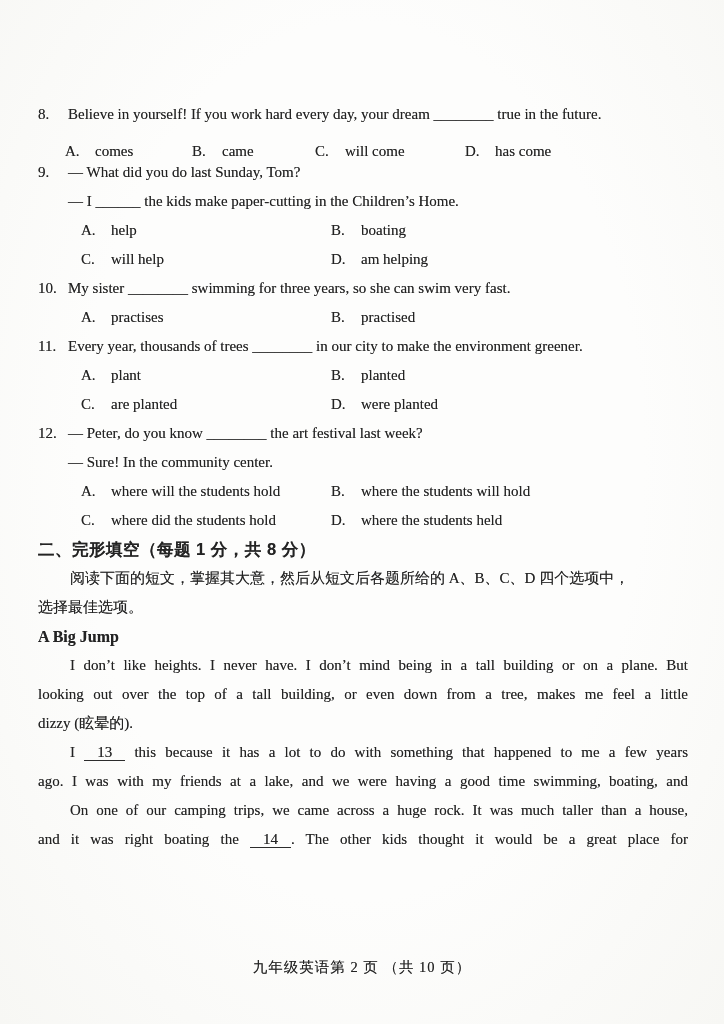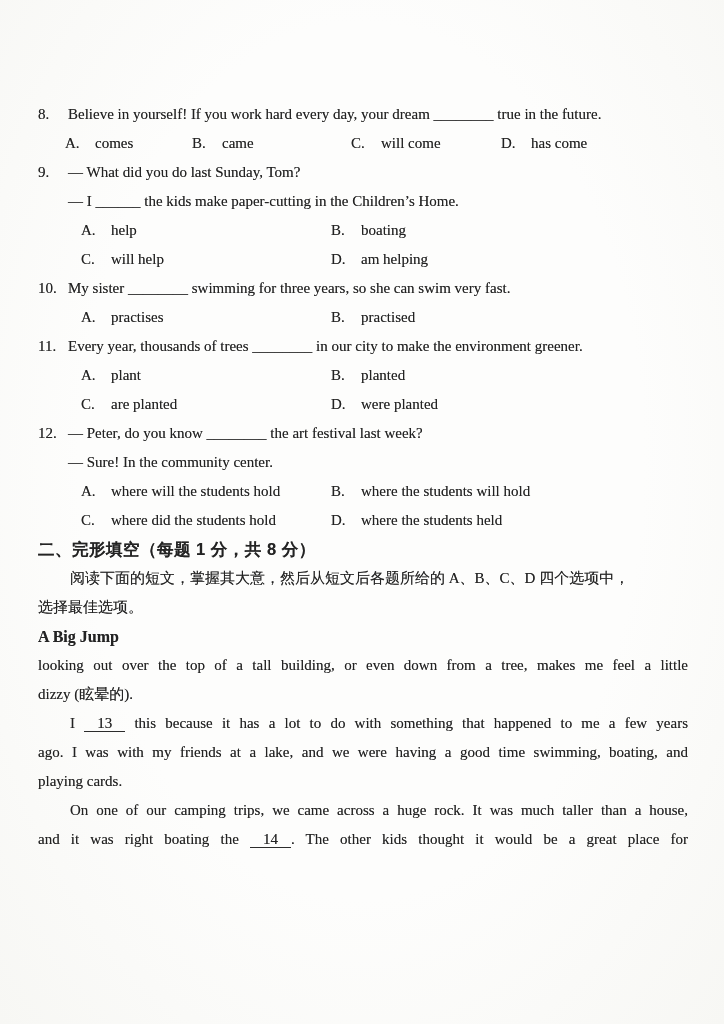--- a/index.html
+++ b/index.html
@@ -22,23 +22,23 @@
   }
   .line {
     height: 29px; line-height: 29px;
     font-size: 15px;
     white-space: nowrap;
   }
   .qnum { display: inline-block; width: 30px; }
   .cont { padding-left: 30px; }
   .opt-row { padding-left: 27px; }
   .opt { display: inline-block; }
-  .row4 .opt:nth-child(1) { width: 127px; }
+  .row4 .opt:nth-child(1) { width: 127px; margin-top: 8px; }
   .row4 .opt:nth-child(2) { width: 123px; }
-  .row4 .opt:nth-child(3) { width: 150px; margin-left: 36px; }
+  .row4 .opt:nth-child(3) { width: 150px; }
   .row2 .opt:nth-child(1) { width: 250px; margin-left: 16px; }
   .olabel { display: inline-block; width: 30px; }
   .sec-heading {
     font-family: "Liberation Sans", sans-serif;
     font-weight: bold; font-size: 16.5px;
     letter-spacing: 0.5px;
   }
   .instr { white-space: nowrap; }
   .instr.first { padding-left: 32px; }
   .ptitle {
@@ -124,29 +124,30 @@
         <span class="opt"><span class="olabel">C.</span><span>where did the students hold</span></span><span class="opt"><span class="olabel">D.</span><span>where the students held</span></span>
       </div>
     </section>
 
     <div class="line sec-heading">二、完形填空（每题 1 分，共 8 分）</div>
     <div class="line instr first">阅读下面的短文，掌握其大意，然后从短文后各题所给的 A、B、C、D 四个选项中，</div>
     <div class="line instr">选择最佳选项。</div>
 
     <div class="line ptitle">A Big Jump</div>
 
+    <div class="line pline ind j">I don’t like heights. I never have. I don’t mind being in a tall building or on a plane. But</div>
     <div class="line pline j">looking out over the top of a tall building, or even down from a tree, makes me feel a little</div>
     <div class="line pline">dizzy (眩晕的).</div>
 
     <div class="line pline ind j">
       <span>I</span> <span class="blank">13</span> <span>this because it has a lot to do with something that happened to me a few years</span>
     </div>
     <div class="line pline j">ago. I was with my friends at a lake, and we were having a good time swimming, boating, and</div>
-    <div class="line pline">playing cards.</div>
 
     <div class="line pline ind j">On one of our camping trips, we came across a huge rock. It was much taller than a house,</div>
     <div class="line pline j">
       <span>and it was right boating the</span> <span class="blank">14</span><span>. The other kids thought it would be a great place for</span>
     </div>
 
   </main>
 
+  <footer class="footer">九年级英语第 2 页 （共 10 页）</footer>
 </div>
 
 </body></html>

